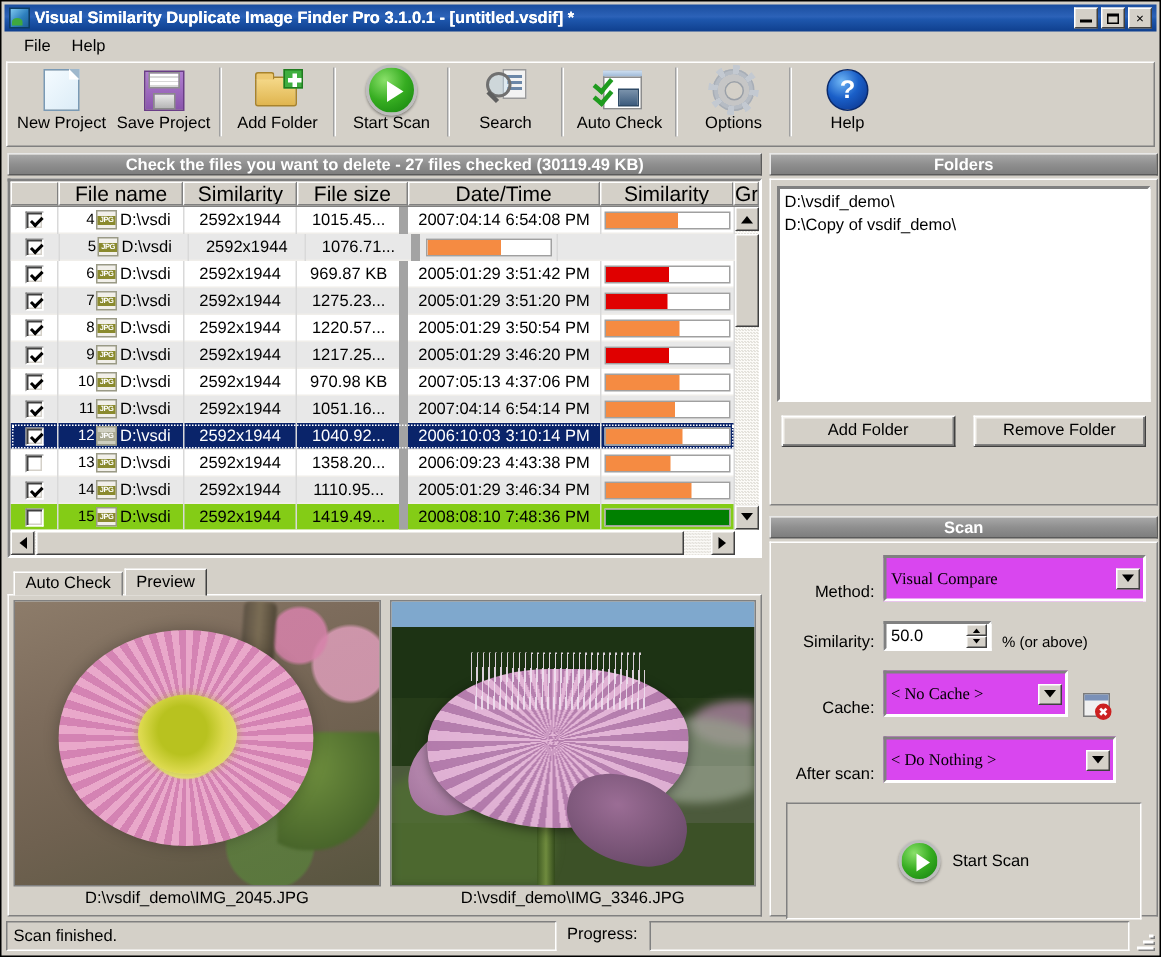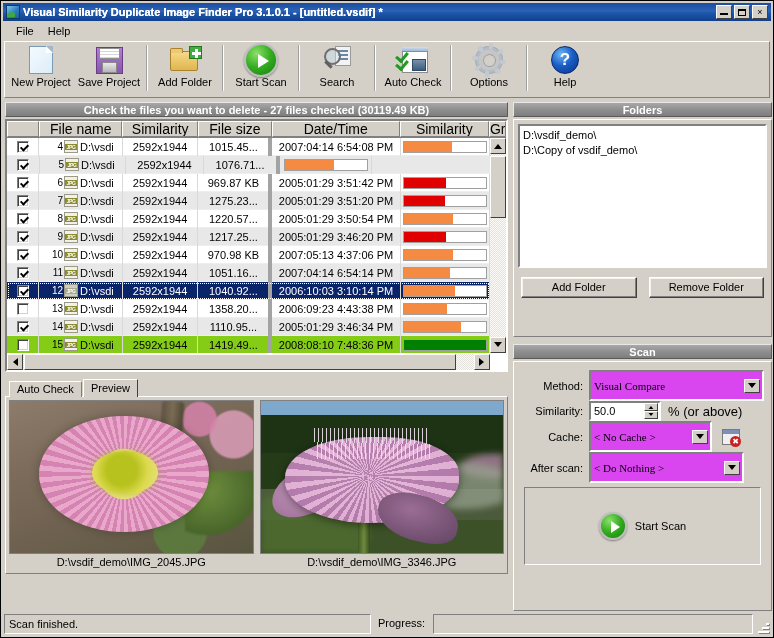--- a/index.html
+++ b/index.html
@@ -118,21 +118,21 @@
   }
   .row.alt{background:#e8e8e8;}
   .row.grp{background:#84cc16;}
   .row.sel{background:#0a246a;color:#fff;outline:1px dotted #fff;outline-offset:-2px;}
   .cell{font-size:11px;color:#000;box-sizing:border-box;overflow:hidden;white-space:nowrap;}
   .row.sel .cell{color:#fff;}
   .c-chk{width:33px;display:flex;align-items:center;justify-content:center;border-right:1px solid #d9d9d9;height:18px;}
   .c-name{width:86px;display:flex;align-items:center;border-right:1px solid #d9d9d9;height:18px;padding-left:2px;}
   .c-num{font-size:10px;text-align:right;width:22px;flex:0 0 auto;}
   .c-dim{width:78px;text-align:center;border-right:1px solid #d9d9d9;height:18px;line-height:18px;}
-  .c-size{width:76px;text-align:center;border-right:4px solid #a3a3a3;height:18px;line-height:18px;}
+  .c-size{width:76px;text-align:center;border-right:6px solid #a3a3a3;height:18px;line-height:18px;}
   .c-date{width:132px;text-align:center;border-right:1px solid #d9d9d9;height:18px;line-height:18px;}
   .c-sim{width:92px;height:18px;display:flex;align-items:center;justify-content:center;border-right:1px solid #d9d9d9;}
   .c-grp{flex:1 1 auto;height:18px;}
   .cb{
     width:12px;height:12px;background:#fff;box-sizing:border-box;
     border:1px solid #808080;border-right-color:#fff;border-bottom-color:#fff;
     box-shadow:inset 1px 1px 0 #404040, inset -1px -1px 0 #d4d0c8;
     position:relative;
   }
   .cb.on:after{
@@ -190,21 +190,21 @@
   .tabs{display:flex;align-items:flex-end;height:18px;position:relative;z-index:3;padding-left:4px;}
   .tab{
     height:16px;line-height:15px;padding:0 7px;font-size:11px;color:#000;
     background:#d4d0c8;box-sizing:border-box;
     border-top:1px solid #fff;border-left:1px solid #fff;border-right:1px solid #808080;
     margin-right:1px;
   }
   .tab.active{height:18px;line-height:17px;background:#d4d0c8;font-weight:normal;
     border-top:1px solid #fff;border-left:1px solid #fff;border-right:1px solid #404040;}
   .tabbody{
-    position:absolute;left:0;top:17px;width:503px;height:178px;
+    position:absolute;left:0;top:17px;width:503px;height:215px;
     background:#d4d0c8;box-sizing:border-box;
     border-top:1px solid #fff;border-left:1px solid #fff;
     border-right:1px solid #808080;border-bottom:1px solid #808080;
     display:flex;
   }
   .pv{
     width:251px;height:100%;box-sizing:border-box;
     display:flex;flex-direction:column;padding:3px;
   }
   .pv-img{
@@ -277,21 +277,21 @@
 
   
   .scan{position:absolute;left:512px;top:343px;width:259px;height:267px;}
   .scan-body{
     position:absolute;left:0;top:17px;width:259px;height:250px;
     background:#d4d0c8;box-sizing:border-box;
     border-top:1px solid #fff;border-left:1px solid #fff;
     border-right:1px solid #808080;border-bottom:1px solid #808080;
     padding:8px 7px 0 7px;
   }
-  .fieldrow{display:flex;align-items:center;}
+  .fieldrow{display:flex;align-items:flex-end;margin-bottom:13px;}
   .flabel{font-size:11px;color:#000;text-align:right;margin-right:6px;}
   .combo{
     height:31px;background:#d946ef;box-sizing:border-box;
     border:2px solid;border-color:#808080 #fff #fff #808080;
     display:flex;align-items:center;position:relative;font-family:Liberation Serif, serif;
   }
   .combo .cval{flex:1 1 auto;font-size:11px;color:#000;padding-left:3px;white-space:nowrap;overflow:hidden;}
   .combo .cbtn{
     width:16px;height:14px;margin-right:2px;background:#d4d0c8;box-sizing:border-box;
     border-top:1px solid #fff;border-left:1px solid #fff;
@@ -827,21 +827,21 @@
           <span class="sval">50.0</span>
           <span class="sbtns">
             <span class="sb">
                 <span class="arw arw-up" style="transform:scale(.6);"></span>
               </span>
             <span class="sb">
                 <span class="arw arw-dn" style="transform:scale(.6);"></span>
               </span>
           </span>
         </div>
-        <div style="margin-left:7px;font-size:13px;">% (or above)</div>
+        <div style="margin-left:7px;font-size:10px;">% (or above)</div>
       </div>
 
       <div class="fieldrow">
         <div class="flabel" style="width:62px">Cache:</div>
         <div class="combo" style="width:123px">
           <span class="cval">&lt; No Cache &gt;</span>
           <span class="cbtn">
               <span class="arw arw-dn"></span>
             </span>
         </div>

